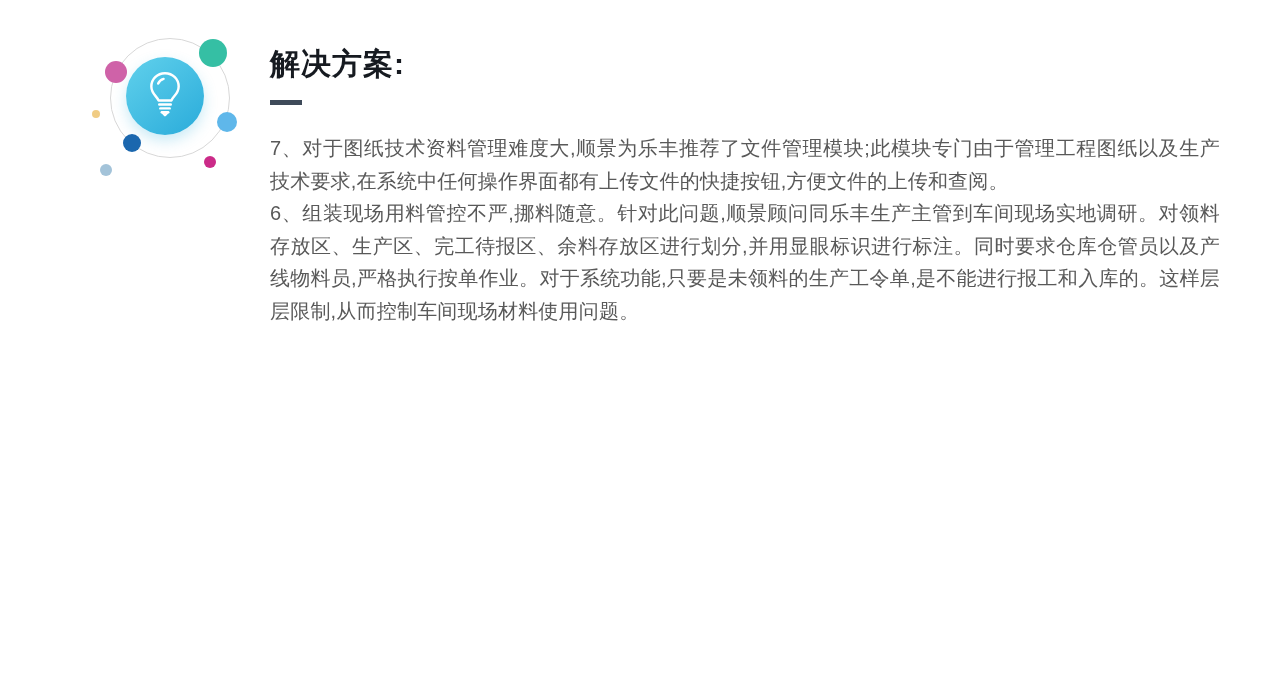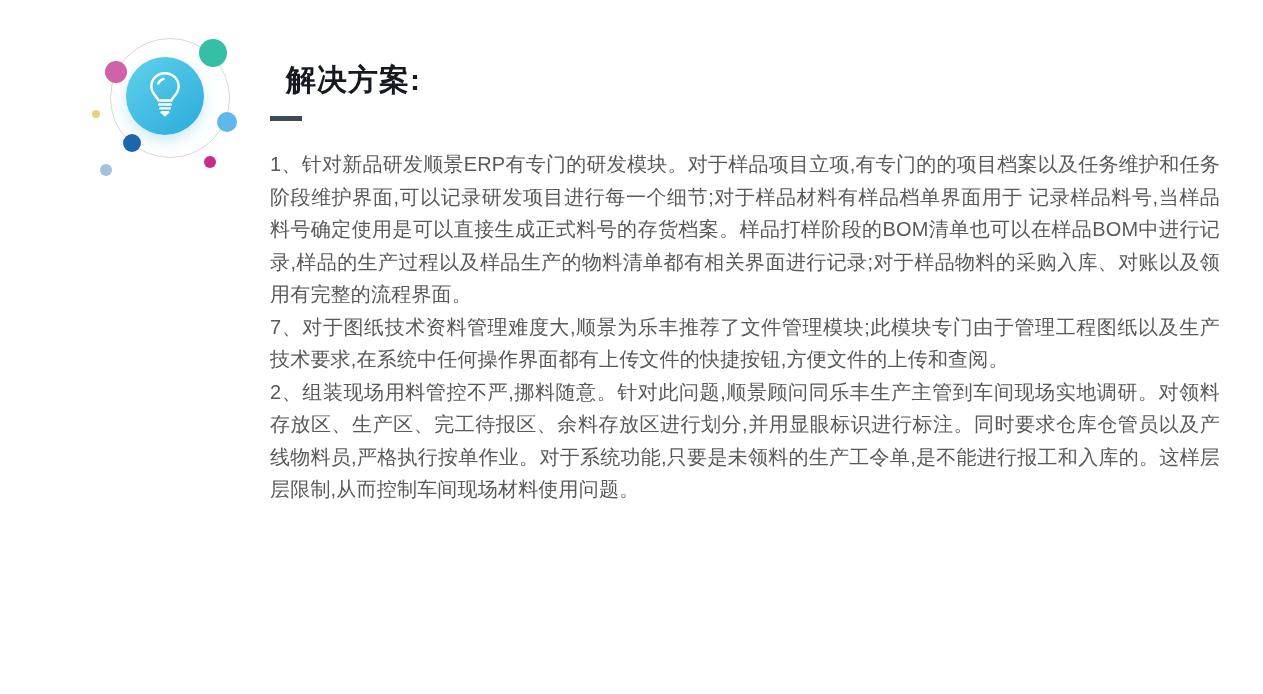--- a/index.html
+++ b/index.html
@@ -48,21 +48,21 @@
   .dot-yellow   { left: 4px;   top: 82px;  width: 8px;  height: 8px;  }
 
   
   .content {
     position: absolute;
     left: 270px;
     top: 44px;
     width: 950px;
   }
   .page-title {
-    margin: 16px;
+    margin: 0;
     font-size: 30px;
     line-height: 40px;
     font-weight: 700;
     color: #161a20;
     letter-spacing: 1px;
   }
   .title-accent-bar {
     width: 32px;
     height: 5px;
     margin-top: 16px;
@@ -100,17 +100,16 @@
   <span class="dot dot-darkblue" style="background: rgb(27, 103, 174);"></span>
   <span class="dot dot-magenta" style="background: rgb(203, 43, 136);"></span>
   <span class="dot dot-grayblue" style="background: rgb(163, 195, 217);"></span>
   <span class="dot dot-yellow" style="background: rgb(240, 204, 132);"></span>
 </div>
 
 <div class="content">
   <h1 class="page-title">解决方案:</h1>
   <div class="title-accent-bar" style="background: rgb(62, 74, 89);"></div>
   <div class="paragraphs">
-    <p>1、针对新品研发顺景ERP有专门的研发模块。对于样品项目立项,有专门的的项目档案以及任务维护和任务阶段维护界面,可以记录研发项目进行每一个细节;对于样品材料有样品档单界面用于 记录样品料号,当样品料号确定使用是可以直接生成正式料号的存货档案。样品打样阶段的BOM清单也可以在样品BOM中进行记录,样品的生产过程以及样品生产的物料清单都有相关界面进行记录;对于样品物料的采购入库、对账以及领用有完整的流程界面。</p>
     <p>7、对于图纸技术资料管理难度大,顺景为乐丰推荐了文件管理模块;此模块专门由于管理工程图纸以及生产技术要求,在系统中任何操作界面都有上传文件的快捷按钮,方便文件的上传和查阅。</p>
-    <p>2、组装现场用料管控不严,挪料随意。针对此问题,顺景顾问同乐丰生产主管到车间现场实地调研。对领料存放区、生产区、完工待报区、余料存放区进行划分,并用显眼标识进行标注。同时要求仓库仓管员以及产线物料员,严格执行按单作业。对于系统功能,只要是未领料的生产工令单,是不能进行报工和入库的。这样层层限制,从而控制车间现场材料使用问题。</p>
+    <p>6、组装现场用料管控不严,挪料随意。针对此问题,顺景顾问同乐丰生产主管到车间现场实地调研。对领料存放区、生产区、完工待报区、余料存放区进行划分,并用显眼标识进行标注。同时要求仓库仓管员以及产线物料员,严格执行按单作业。对于系统功能,只要是未领料的生产工令单,是不能进行报工和入库的。这样层层限制,从而控制车间现场材料使用问题。</p>
   </div>
 </div>
 
 </body></html>

